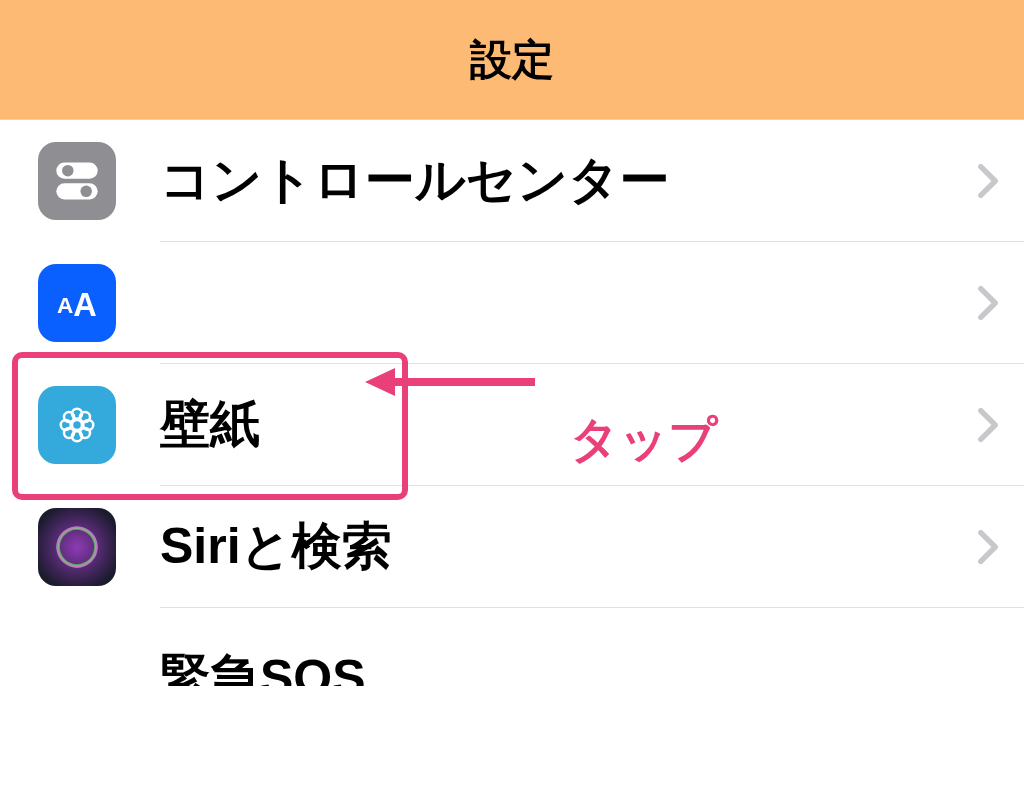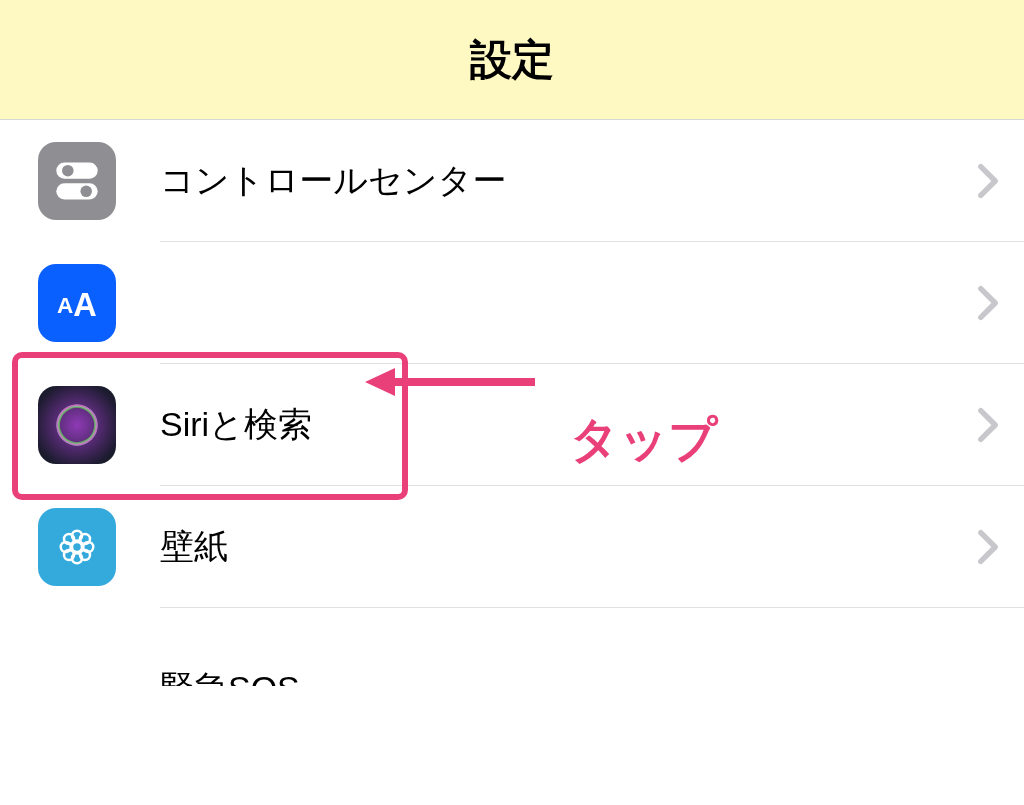--- a/index.html
+++ b/index.html
@@ -6,21 +6,21 @@
   body {
     width: 1024px;
     height: 805px;
     font-family: -apple-system, "Hiragino Sans", sans-serif;
     background: #fff;
     overflow: hidden;
     position: relative;
   }
   .header {
     height: 120px;
-    background: #fef9c3;
+    background: #fdba74;
     display: flex;
     align-items: center;
     justify-content: center;
     border-bottom: 1px solid #d8d8d8;
   }
   .header-title {
     font-size: 42px;
     font-weight: 600;
     color: #000;
   }
@@ -39,23 +39,23 @@
     position: absolute;
     left: -122px;
     width: 78px;
     height: 78px;
     border-radius: 18px;
     display: flex;
     align-items: center;
     justify-content: center;
   }
   .label {
-    font-size: 34px;
+    font-size: 50px;
     color: #000;
-    font-weight: 400;
+    font-weight: 700;
   }
   .chevron {
     position: absolute;
     right: 25px;
     width: 22px;
     height: 36px;
   }
   .chevron svg { width: 100%; height: 100%; }
 
   
@@ -114,52 +114,52 @@
       </svg>
     </div>
     <span class="chevron">
       <svg viewBox="0 0 12 20">
           <polyline points="2,2 10,10 2,18" fill="none" stroke="#c7c7cc" stroke-width="3" stroke-linecap="round" stroke-linejoin="round"></polyline>
         </svg>
     </span>
   </div>
 
   <div class="row">
-    <div class="icon-box" style="background:radial-gradient(circle at 50% 50%, #8e3ab5 0%, #1b1b2e 80%)">
-      <svg viewBox="0 0 40 40" width="60" height="60">
-        <circle cx="20" cy="20" r="13" fill="none" stroke="#5ed1e6" stroke-width="1.5" opacity="0.9"></circle>
-        <circle cx="20" cy="20" r="13" fill="none" stroke="#e85ab1" stroke-width="1.5" opacity="0.7" transform="rotate(30 20 20)"></circle>
-        <circle cx="20" cy="20" r="12" fill="none" stroke="#6ee85a" stroke-width="1.2" opacity="0.6" transform="rotate(60 20 20)"></circle>
-      </svg>
-    </div>
-    <span class="label">Siriと検索</span>
-    <span class="chevron">
-      <svg viewBox="0 0 12 20">
-          <polyline points="2,2 10,10 2,18" fill="none" stroke="#c7c7cc" stroke-width="3" stroke-linecap="round" stroke-linejoin="round"></polyline>
-        </svg>
-    </span>
-  </div>
-
-  <div class="row">
     <div class="icon-box" style="background:#34aadc">
       <svg viewBox="0 0 40 40" width="50" height="50">
         <g stroke="#fff" stroke-width="2" fill="none">
           <circle cx="20" cy="20" r="4"></circle>
           <circle cx="20" cy="11" r="4"></circle>
           <circle cx="20" cy="29" r="4"></circle>
           <circle cx="11" cy="20" r="4"></circle>
           <circle cx="29" cy="20" r="4"></circle>
           <circle cx="13.6" cy="13.6" r="4"></circle>
           <circle cx="26.4" cy="13.6" r="4"></circle>
           <circle cx="13.6" cy="26.4" r="4"></circle>
           <circle cx="26.4" cy="26.4" r="4"></circle>
         </g>
       </svg>
     </div>
     <span class="label">壁紙</span>
+    <span class="chevron">
+      <svg viewBox="0 0 12 20">
+          <polyline points="2,2 10,10 2,18" fill="none" stroke="#c7c7cc" stroke-width="3" stroke-linecap="round" stroke-linejoin="round"></polyline>
+        </svg>
+    </span>
+  </div>
+
+  <div class="row">
+    <div class="icon-box" style="background:radial-gradient(circle at 50% 50%, #8e3ab5 0%, #1b1b2e 80%)">
+      <svg viewBox="0 0 40 40" width="60" height="60">
+        <circle cx="20" cy="20" r="13" fill="none" stroke="#5ed1e6" stroke-width="1.5" opacity="0.9"></circle>
+        <circle cx="20" cy="20" r="13" fill="none" stroke="#e85ab1" stroke-width="1.5" opacity="0.7" transform="rotate(30 20 20)"></circle>
+        <circle cx="20" cy="20" r="12" fill="none" stroke="#6ee85a" stroke-width="1.2" opacity="0.6" transform="rotate(60 20 20)"></circle>
+      </svg>
+    </div>
+    <span class="label">Siriと検索</span>
     <span class="chevron">
       <svg viewBox="0 0 12 20">
           <polyline points="2,2 10,10 2,18" fill="none" stroke="#c7c7cc" stroke-width="3" stroke-linecap="round" stroke-linejoin="round"></polyline>
         </svg>
     </span>
   </div>
 
 
   <div class="row" style="border-bottom:none;height:78px;align-items:flex-end;overflow:hidden">
 

